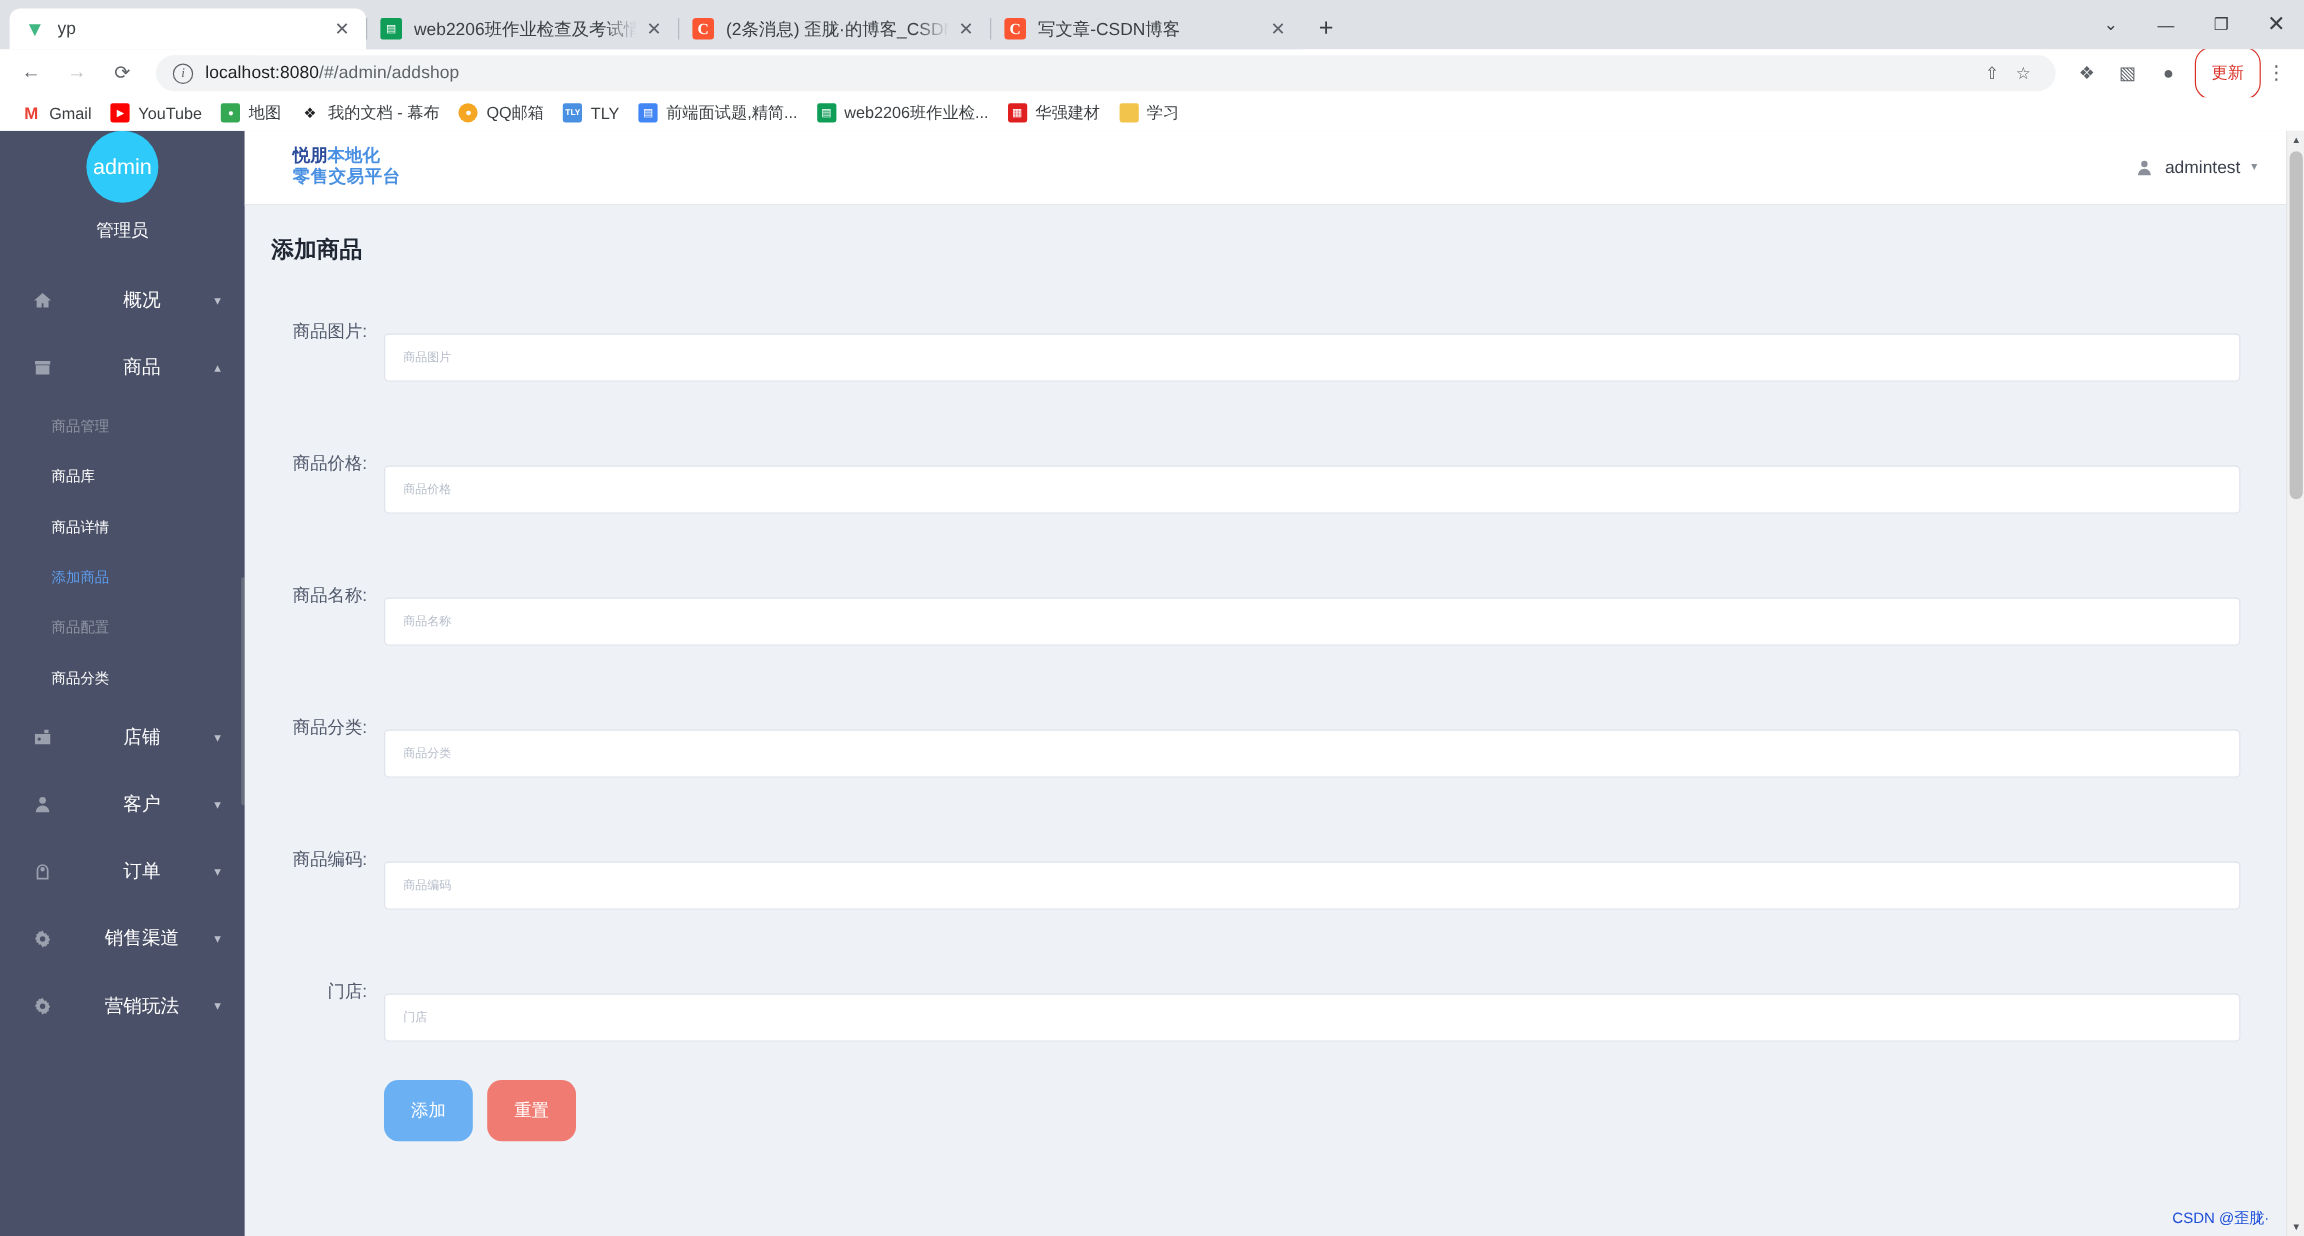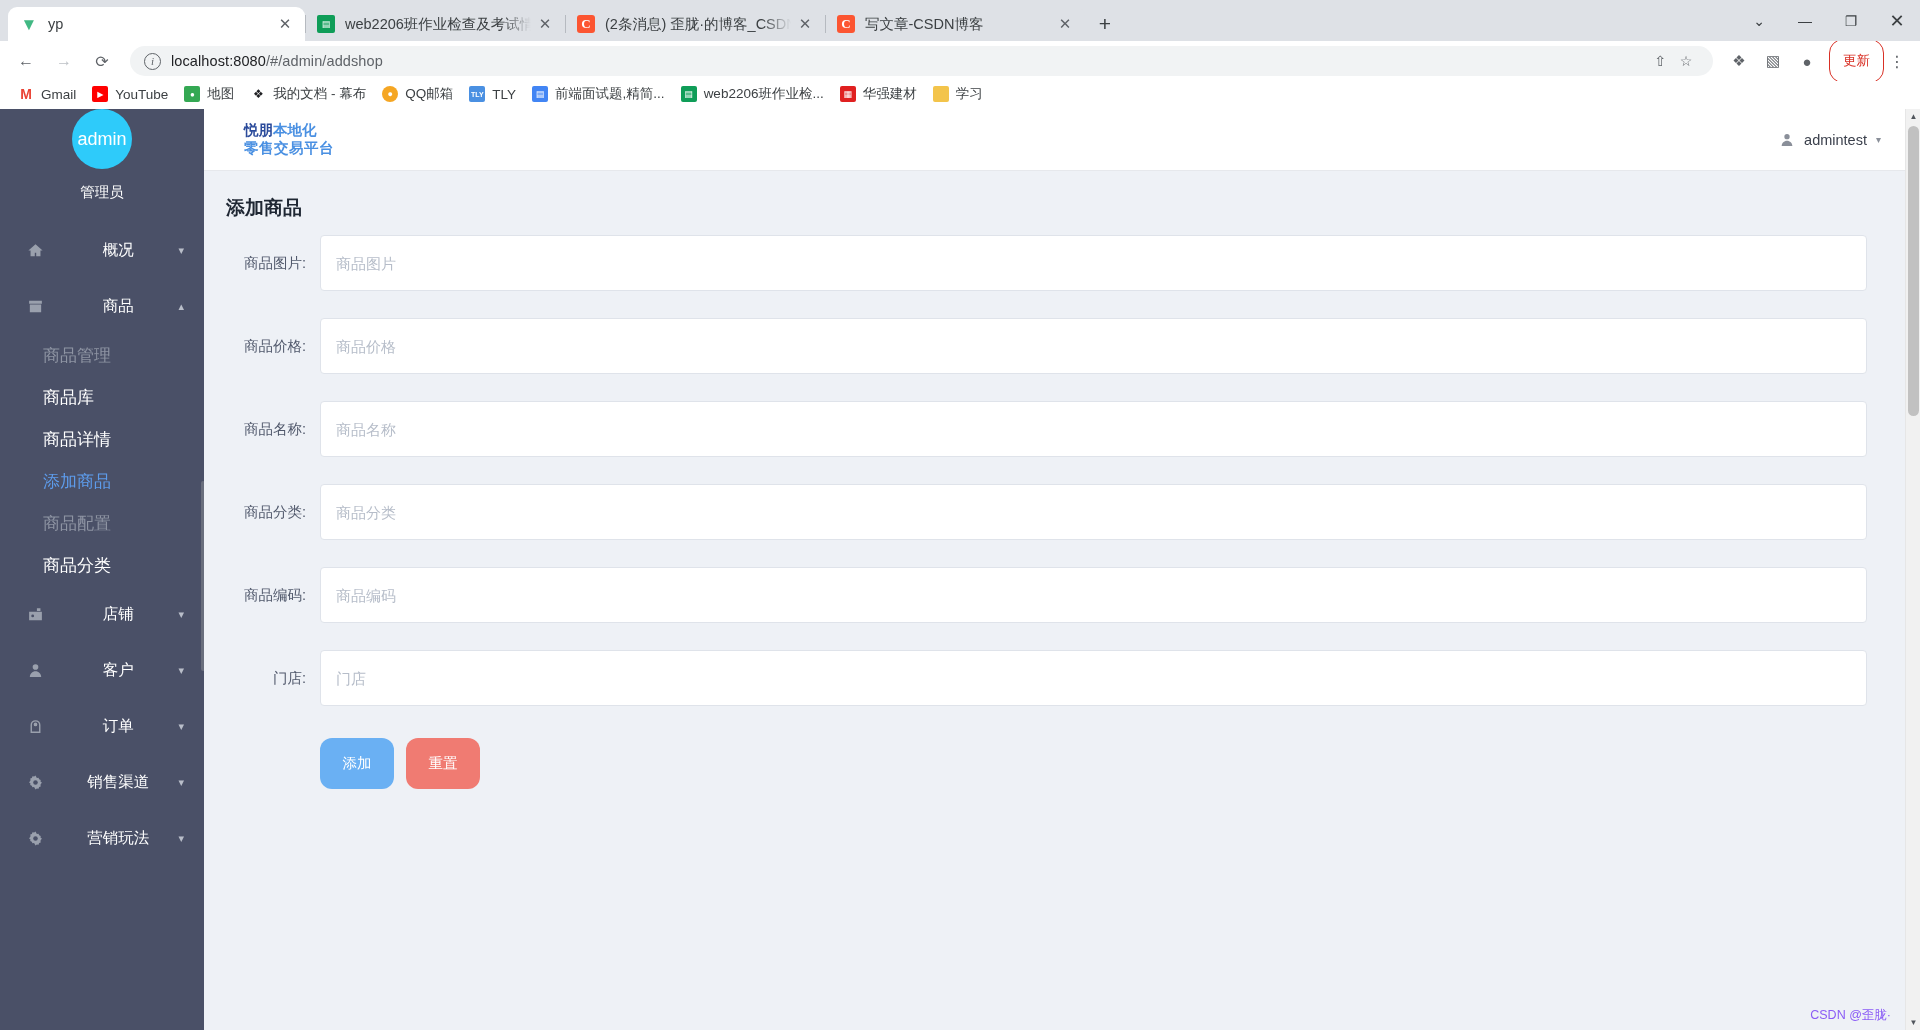--- a/index.html
+++ b/index.html
@@ -196,21 +196,21 @@
     display: flex; align-items: center; justify-content: center;
     color: #9aa0ad;
   }
   .menu-item .mi-label { flex: 1 1 auto; text-align: center; }
   .menu-item .mi-arrow { color: #b9bec9; font-size: 11px; }
   .submenu { }
   .sub-item {
     height: 42px;
     display: flex; align-items: center;
     padding-left: 43px;
-    font-size: 17px;
+    font-size: 12px;
     color: #ffffff;
   }
   .sub-item.muted { color: #8e94a3; }
   .sub-item.active { color: #5d9cec; }
 
   .side-scroll {
     position: absolute; left: 201px; top: 372px;
     width: 4px; height: 190px;
     background: rgba(144,147,153,.45);
     border-radius: 2px;
@@ -253,45 +253,46 @@
     display: flex; align-items: center;
     margin-bottom: 27px;
   }
   .form-label {
     width: 80px; flex: 0 0 80px;
     text-align: right; margin-right: 14px;
     font-size: 14.5px; color: #50586b;
   }
   .form-input {
     flex: 1 1 auto;
-    height: 56px;
+    height: 40px;
     background: #fff;
     border: 1px solid #dfe3ea;
     border-radius: 4px;
     padding: 0 15px;
-    font-size: 15px;
+    font-size: 10px;
     color: #5a6270;
     font-family: "Liberation Sans", "DejaVu Sans", sans-serif;
     outline: none;
+    margin-top: 43px;
   }
   .form-input::placeholder { color: #b6bdc9; }
   .btn-row { display: flex; gap: 12px; padding-left: 94px; margin-top: 32px; }
   .btn {
     height: 51px; min-width: 74px;
     border: none; border-radius: 12px;
     color: #fff; font-size: 14.5px;
     padding: 0 21px;
     font-family: "Liberation Sans", "DejaVu Sans", sans-serif;
   }
   .btn-primary { background: #6ab0f3; }
   .btn-danger { background: #f07b72; }
 
   .watermark {
     position: absolute; right: 14px; bottom: 6px;
-    font-size: 12.5px; color: #8b5cf6; margin-left: 32px;
+    font-size: 12.5px; color: #1d4ed8; margin-left: 32px;
   }
 
   
   .page-scrollbar {
     width: 15px; flex: 0 0 15px;
     background: #f1f1f1;
     position: relative;
     border-left: 1px solid #e6e6e6;
   }
   .ps-arrow {

